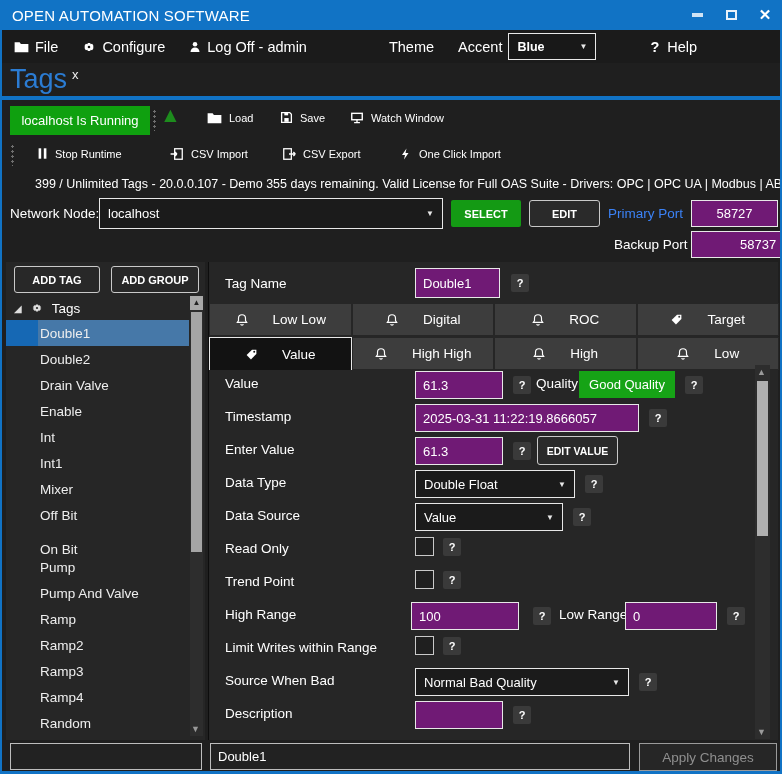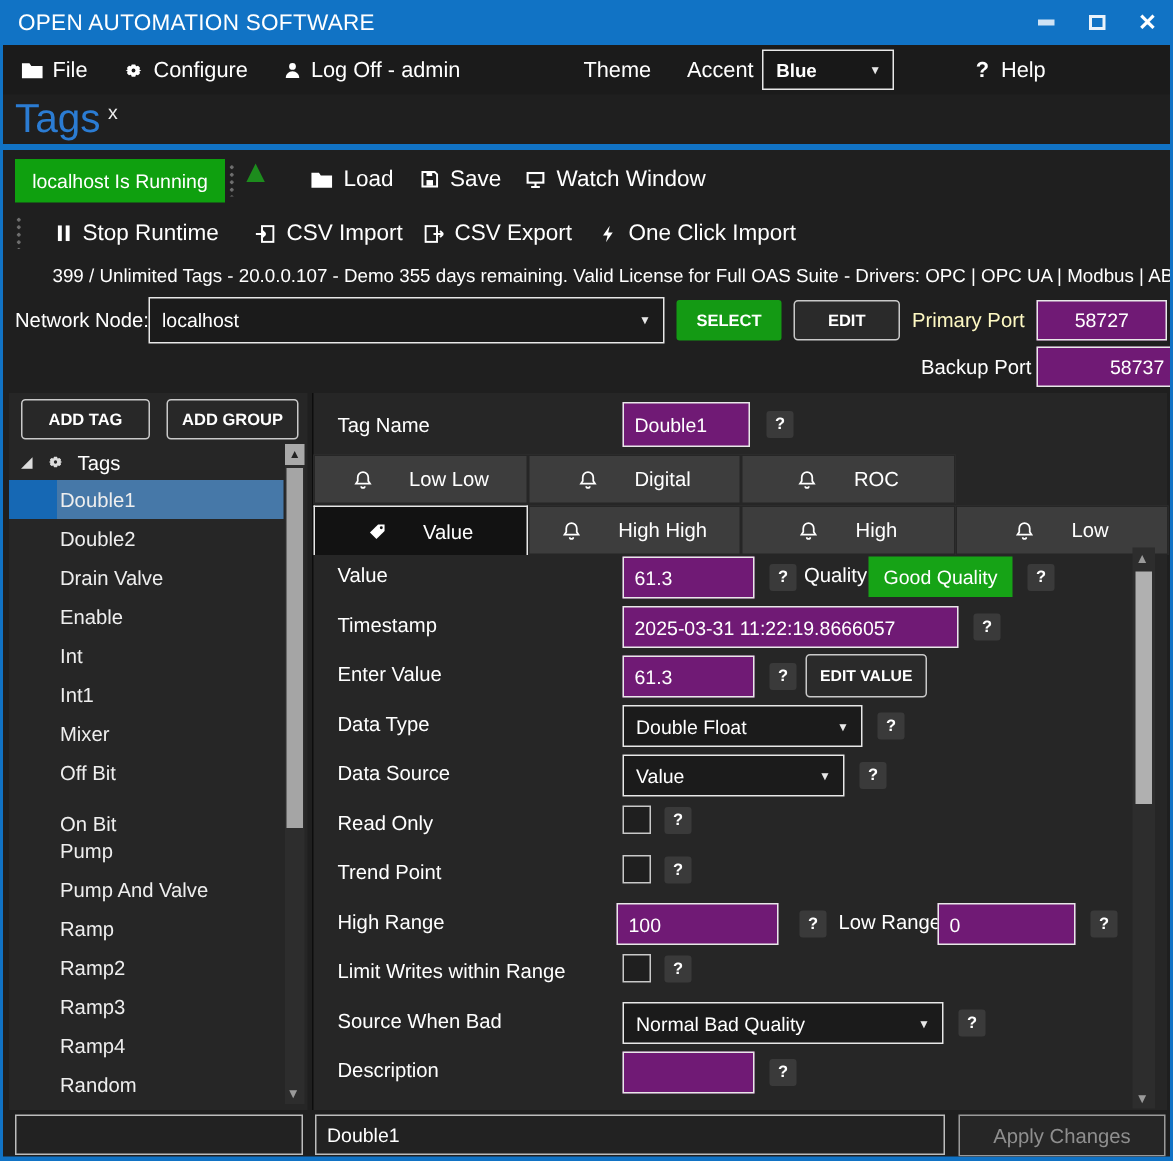--- a/index.html
+++ b/index.html
@@ -22,21 +22,21 @@
   #menubar { left:0; top:30px; width:778px; height:33px; background:#1b1b1b; display:flex; align-items:center; font-size:14.5px; }
   .menu-item { display:flex; align-items:center; gap:6px; padding:0 12px; height:100%; cursor:default; }
   .menu-item svg { display:block; }
   #accent-dd { width:88px; height:27px; background:#181818; border:1px solid #e8e8e8; display:flex; align-items:center; justify-content:space-between; padding:0 8px; font-size:12.5px; margin-left:4px;font-weight:bold; }
   .caret { font-size:8px; color:#e8e8e8; }
   
   #doctab-row { left:0; top:63px; width:778px; height:37px; background:#1f1f1f; border-bottom:4px solid #1173c5; }
   #doctab-label { position:absolute; left:8px; top:1px; font-size:27px; color:#2b7cd3; }
   #doctab-close { position:absolute; left:70px; top:4px; font-size:13px; color:#eee; }
   
-  .tbtn { display:flex; align-items:center; gap:7px; font-size:15px; color:#fff; }
+  .tbtn { display:flex; align-items:center; gap:7px; font-size:11px; color:#fff; }
   .dots { width:6px; height:22px; background-image:radial-gradient(#6f6f6f 1px, transparent 1.2px); background-size:5px 5px; }
   #run-btn { left:8px; top:106px; width:140px; height:29px; background:#0fa00f; color:#fff; font-size:13px; display:flex; align-items:center; justify-content:center; }
   #run-tri { left:158px; top:103px; font-size:21px; color:#1d8c1d; }
   #status-text { left:33px; top:177px; font-size:12.5px; color:#fff; white-space:nowrap; }
   
   .lbl13 { font-size:13.5px; color:#fff; }
   .inp { background:#701a75; border:1px solid #e8e8e8; color:#fff; font-size:13px; font-family:"Liberation Sans",sans-serif; padding:0 7px; outline:none; }
   .dd { background:#1b1b1b; border:1px solid #e8e8e8; color:#fff; font-size:13px; display:flex; align-items:center; justify-content:space-between; padding:0 8px; }
   .btn-green { background:#149a14; color:#fff; border:none; font-weight:bold; font-size:11px; font-family:"Liberation Sans",sans-serif; border-radius:2px; }
   .btn-dark { background:#2a2a2a; color:#fff; border:1px solid #c9c9c9; font-weight:bold; font-size:11px; font-family:"Liberation Sans",sans-serif; border-radius:3px; }
@@ -186,21 +186,21 @@
 
   <div class="abs" id="status-text">399 / Unlimited Tags - 20.0.0.107 - Demo 355 days remaining. Valid License for Full OAS Suite - Drivers: OPC | OPC UA | Modbus | ABLogix | A</div>
 
   <div class="abs lbl13" style="left:8px; top:206px;">Network Node:</div>
   <div class="abs dd" style="left:97px; top:198px; width:344px; height:31px;">
     <span>localhost</span>
     <span class="caret">▼</span>
   </div>
   <button class="abs btn-green" style="left:449px; top:200px; width:70px; height:27px;">SELECT</button>
   <button class="abs btn-dark" style="left:527px; top:200px; width:71px; height:27px;">EDIT</button>
-  <div class="abs" style="left:606px; top:206px; font-size:13.5px; color:#fef9c3;">Primary Port</div>
+  <div class="abs" style="left:606px; top:206px; font-size:13.5px; color:#3b82f6;">Primary Port</div>
   <input class="abs inp" style="left: 689px; top: 200px; width: 87px; height: 27px; text-align: center;" value="58727">
   <div class="abs lbl13" style="left:612px; top:237px;">Backup Port</div>
   <input class="abs inp" style="left: 689px; top: 231px; width: 110px; height: 27px;  padding-left: 48px;" value="58737">
 
   <div class="abs" id="left-panel">
     <button class="add-btn" style="left:8px; width:86px;">ADD TAG</button>
     <button class="add-btn" style="left:105px; width:88px;">ADD GROUP</button>
 
     <div class="abs row" style="left:0; top:34px; width:183px; height:24px; gap:9px; padding-left:8px;">
       <span style="font-size:10px; color:#ddd;">◢</span>
@@ -291,20 +291,27 @@
           </svg>
         <span>Digital</span>
       </div>
       <div class="tab">
         <svg width="14" height="14" viewBox="0 0 24 24">
             <path d="M12 3a6 6 0 0 0-6 6v4l-2 3h16l-2-3V9a6 6 0 0 0-6-6z" fill="none" stroke="#fff" stroke-width="2"></path>
             <path d="M10 19a2 2 0 0 0 4 0" fill="none" stroke="#fff" stroke-width="2"></path>
           </svg>
         <span>ROC</span>
       </div>
+      <div class="tab">
+        <svg width="13" height="13" viewBox="0 0 24 24">
+            <path d="M3 13L13 3h8v8L11 21z" fill="#fff"></path>
+            <circle cx="17" cy="7" r="1.8" fill="#3d3d3d"></circle>
+          </svg>
+        <span>Target</span>
+      </div>
     </div>
     <div class="abs" style="left:0; top:75px; width:570px; display:grid; grid-template-columns:1fr 1fr 1fr 1fr;">
       <div class="tab sel">
         <svg width="13" height="13" viewBox="0 0 24 24">
             <path d="M3 13L13 3h8v8L11 21z" fill="#fff"></path>
             <circle cx="17" cy="7" r="1.8" fill="#121212"></circle>
           </svg>
         <span>Value</span>
       </div>
       <div class="tab">

